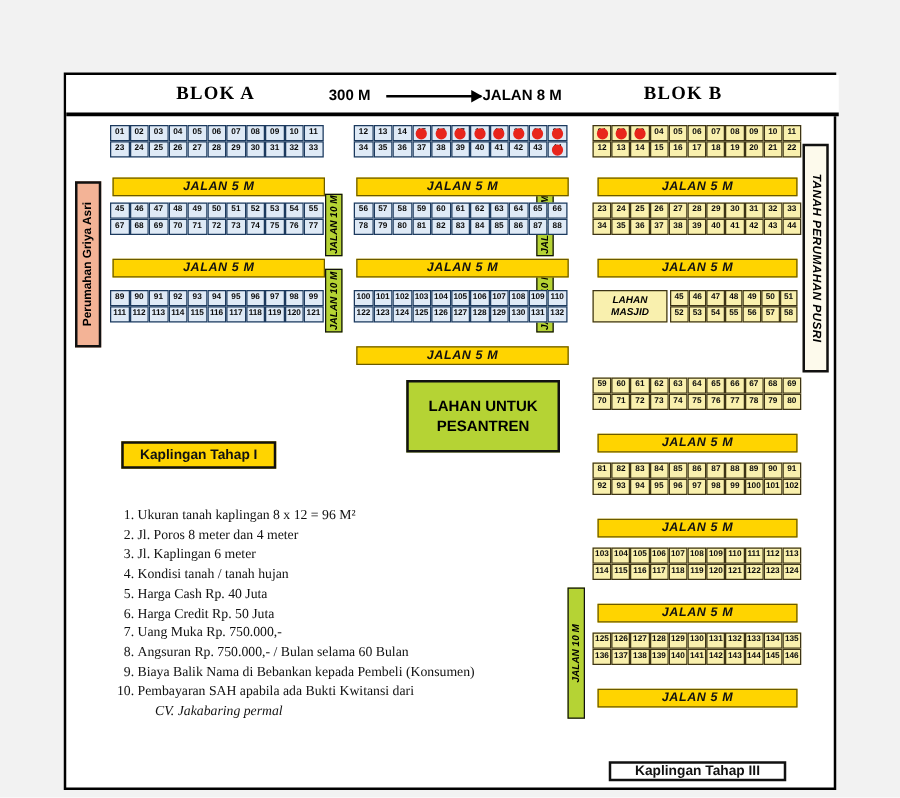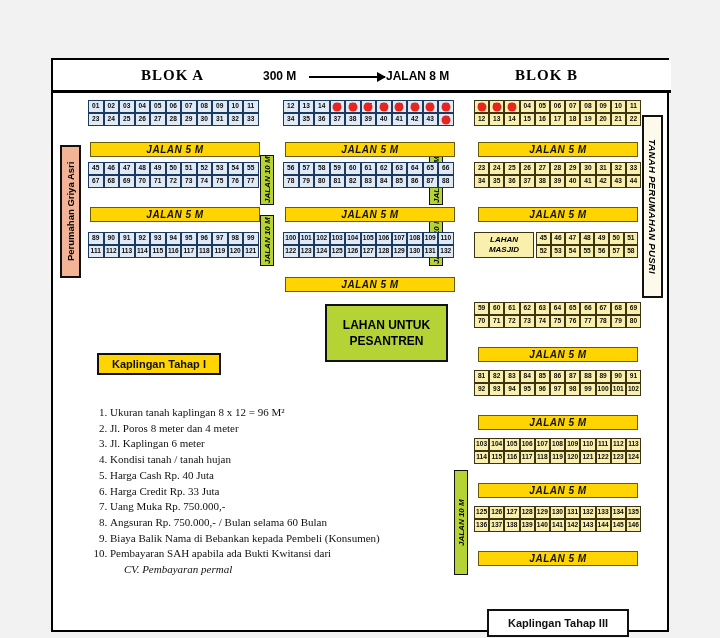--- a/index.html
+++ b/index.html
@@ -104,21 +104,21 @@
     display:flex; flex-direction:column; align-items:center; justify-content:center;
     font-size:12px; font-weight:bold; line-height:1.35; text-align:center;
   }
   .tahap1{
     position:absolute; left:97px; top:353px; width:124px; height:22px;
     background:#ffd400; border:2px solid #111;
     display:flex; align-items:center; justify-content:center;
     font-size:11px; font-weight:bold; color:#111;
   }
   .tahap3{
-    position:absolute; left:487px; top:609px; width:142px; height:28px;
+    position:absolute; left:487px; top:609px; width:142px; height:16px;
     background:#fff; border:2px solid #111;
     display:flex; align-items:center; justify-content:center;
     font-size:11px; font-weight:bold; color:#111;
   }
 
   
   .ket{ position:absolute; left:88px; top:405px; width:330px;
     font-family:"Liberation Serif", serif; color:#111; }
   .ket h2{ margin:0 0 6px 0; font-size:19px; font-weight:bold; letter-spacing:.3px;}
   .ket ol{ margin:0; padding-left:22px; }
@@ -540,21 +540,21 @@
   <div class="tahap1">Kaplingan Tahap I</div>
   <div class="tahap3">Kaplingan Tahap III</div>
 
   <div class="ket">
     <ol>
         <li>Ukuran tanah kaplingan 8 x 12 = 96 M²</li>
         <li>Jl. Poros 8 meter dan 4 meter</li>
         <li>Jl. Kaplingan 6 meter</li>
         <li>Kondisi tanah / tanah hujan</li>
         <li>Harga Cash Rp. 40 Juta</li>
-        <li>Harga Credit Rp. 33 Juta</li>
+        <li>Harga Credit Rp. 50 Juta</li>
         <li>Uang Muka Rp. 750.000,-</li>
         <li>Angsuran Rp. 750.000,- / Bulan selama 60 Bulan</li>
         <li>Biaya Balik Nama di Bebankan kepada Pembeli (Konsumen)</li>
-        <li>Pembayaran SAH apabila ada Bukti Kwitansi  dari<div class="it" style="padding-left: 14px;">CV. Pembayaran permal</div></li>
+        <li>Pembayaran SAH apabila ada Bukti Kwitansi  dari<div class="it" style="padding-left: 14px;">CV. Jakabaring permal</div></li>
       </ol>
   </div>
 
 </div>
 
 </body></html>

